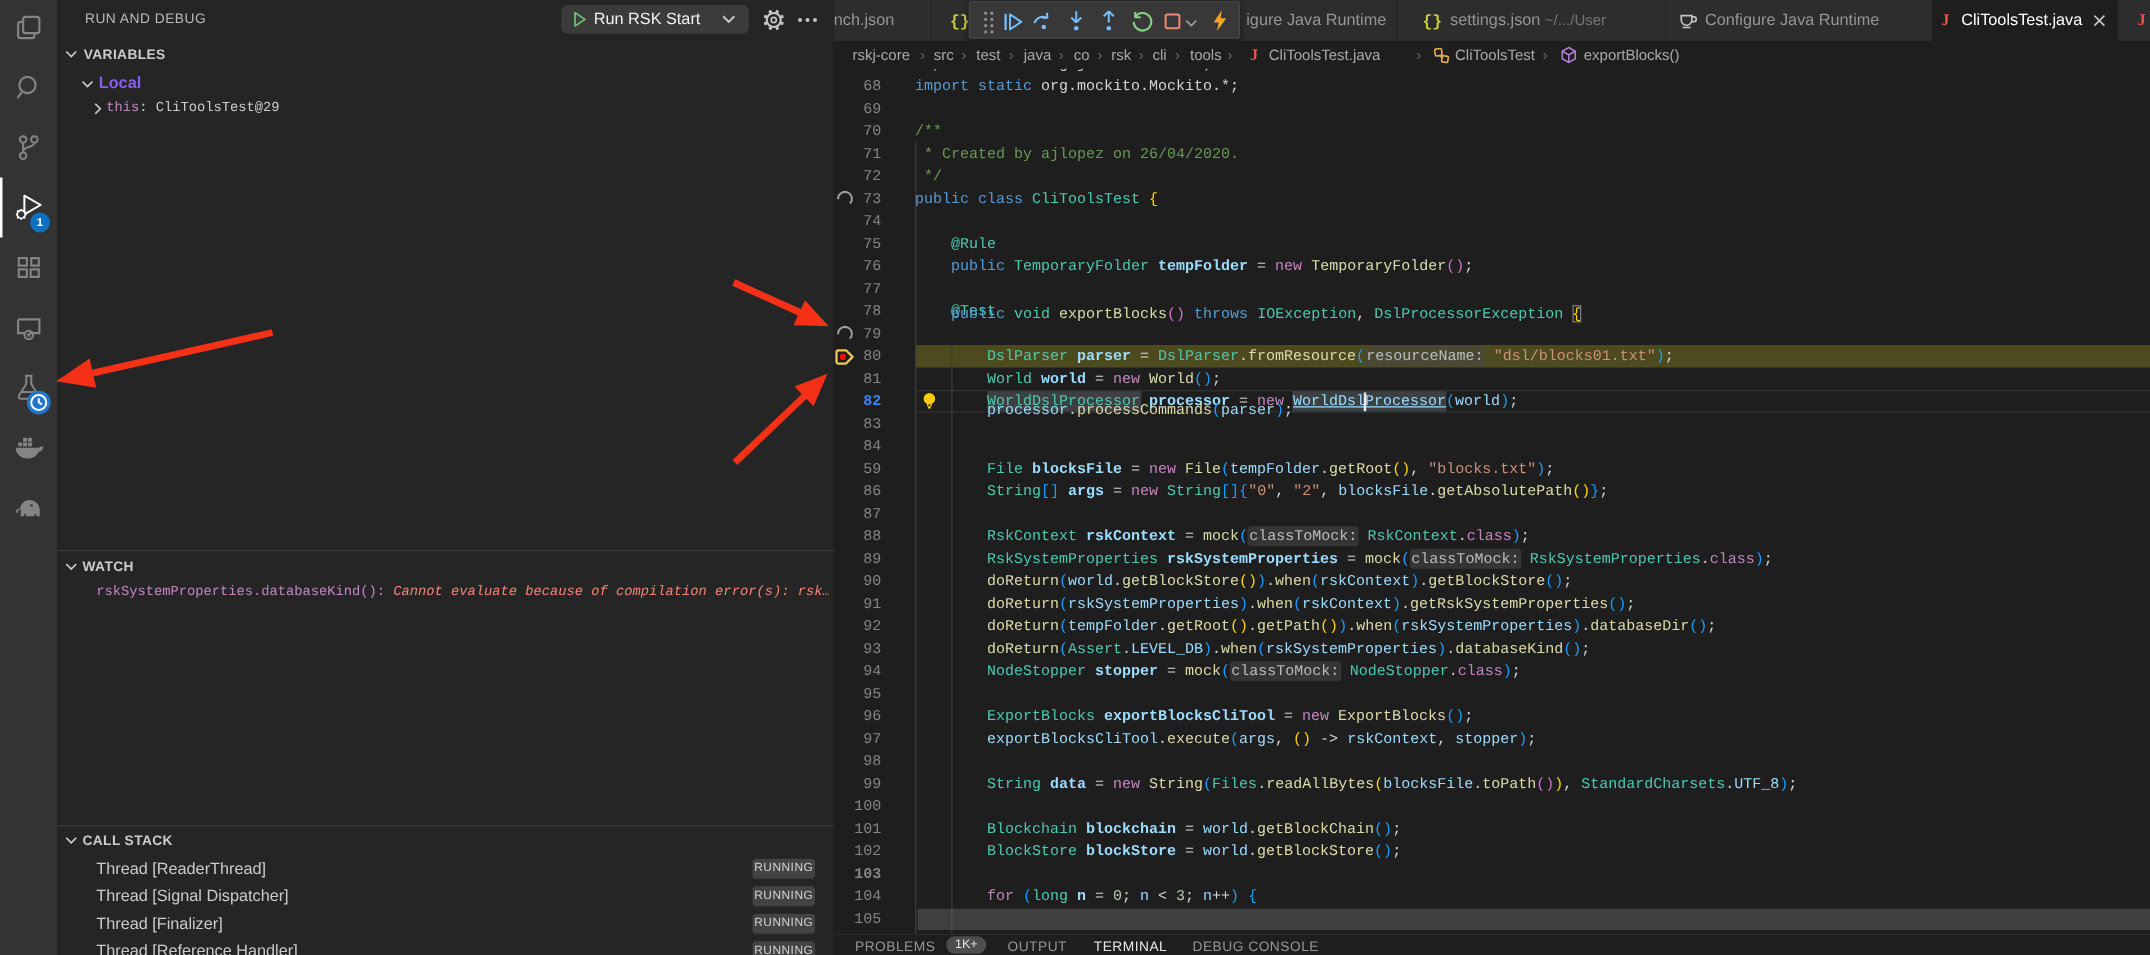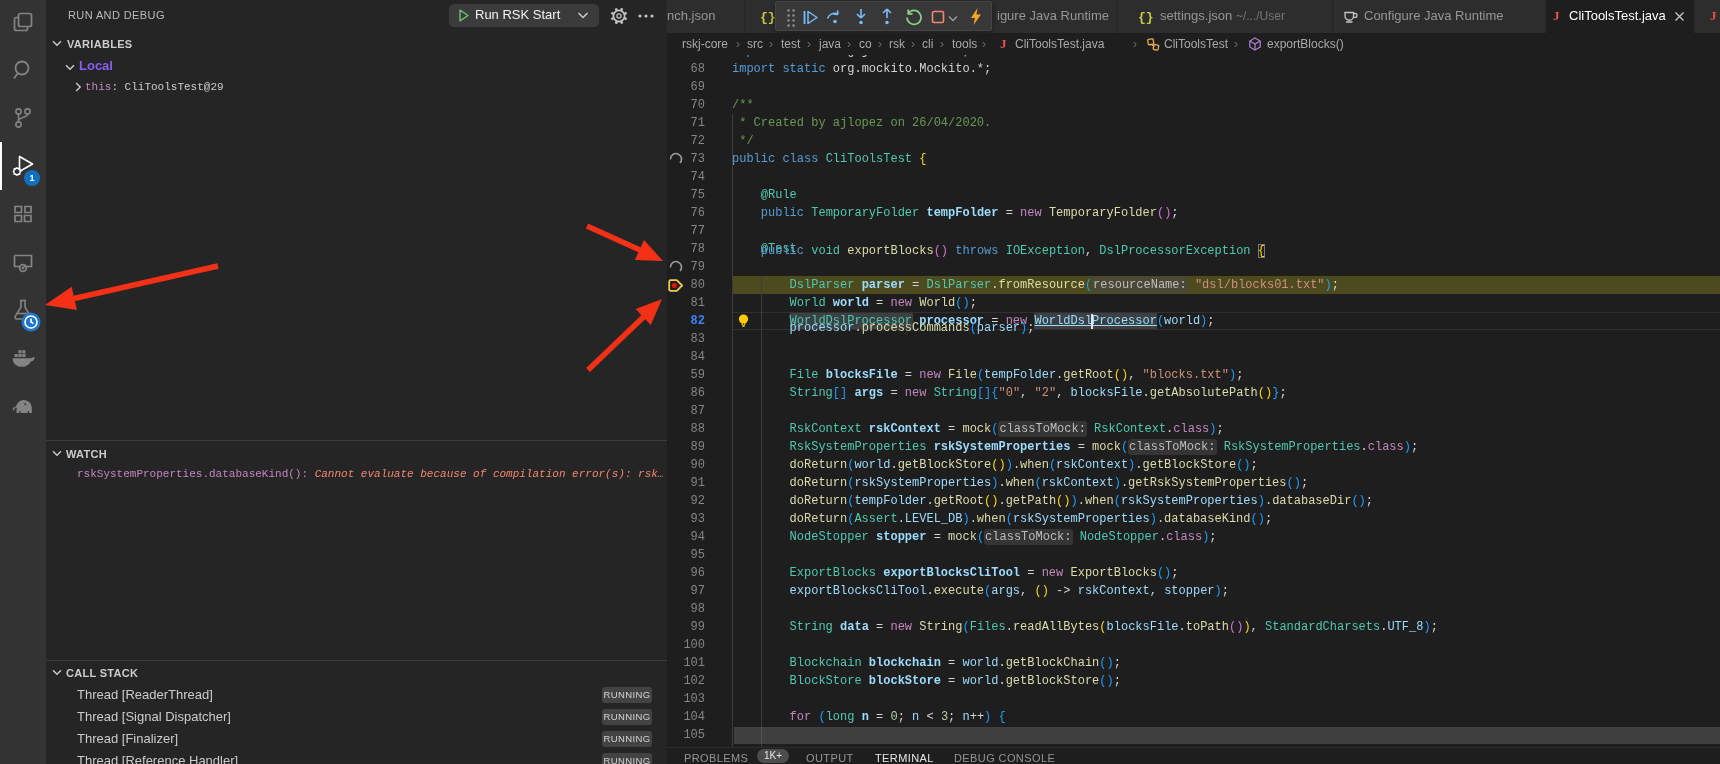--- a/index.html
+++ b/index.html
@@ -348,21 +348,21 @@
       <div class="ln" style="top:527px;">97</div>
       <div class="cl" style="top:527px">        <span class="vr">exportBlocksCliTool</span>.<span class="fn">execute</span><span class="b3">(</span><span class="vr">args</span>, <span class="b1">()</span> -&gt; <span class="vr">rskContext</span>, <span class="vr">stopper</span><span class="b3">)</span>;</div>
       <div class="ln" style="top:545px;">98</div>
       <div class="ln" style="top:563px;">99</div>
       <div class="cl" style="top:563px">        <span class="ty">String</span> <span class="vd">data</span> = <span class="kp">new</span> <span class="fn">String</span><span class="b3">(</span><span class="ty">Files</span>.<span class="fn">readAllBytes</span><span class="b1">(</span><span class="vr">blocksFile</span>.<span class="fn">toPath</span><span class="b2">()</span><span class="b1">)</span>, <span class="ty">StandardCharsets</span>.<span class="vr">UTF_8</span><span class="b3">)</span>;</div>
       <div class="ln" style="top:581px;">100</div>
       <div class="ln" style="top:599px;">101</div>
       <div class="cl" style="top:599px">        <span class="ty">Blockchain</span> <span class="vd">blockchain</span> = <span class="vr">world</span>.<span class="fn">getBlockChain</span><span class="b3">()</span>;</div>
       <div class="ln" style="top:617px;">102</div>
       <div class="cl" style="top:617px">        <span class="ty">BlockStore</span> <span class="vd">blockStore</span> = <span class="vr">world</span>.<span class="fn">getBlockStore</span><span class="b3">()</span>;</div>
-      <div class="ln" style="top:635px;">103</div>
+      <div class="ln" style="top:635px;font-weight:bold;">103</div>
       <div class="ln" style="top:653px;">104</div>
       <div class="cl" style="top:653px">        <span class="kp">for</span> <span class="b3">(</span><span class="ty">long</span> <span class="vd">n</span> = <span class="nm">0</span>; <span class="vr">n</span> &lt; <span class="nm">3</span>; <span class="vr">n</span>++<span class="b3">)</span> <span class="b3">{</span></div>
       <div class="ln" style="top:671px;">105</div>
       <svg style="position:absolute;left:2px;top:97px" width="14" height="14" viewBox="0 0 14 14" fill="none" stroke="#9d9d9d" stroke-width="1.6">
           <path d="M1.5 7.4A5.5 5.5 0 1 1 10.9 10.9"></path>
         </svg>
       <svg style="position:absolute;left:2px;top:205px" width="14" height="14" viewBox="0 0 14 14" fill="none" stroke="#9d9d9d" stroke-width="1.6">
           <path d="M1.5 7.4A5.5 5.5 0 1 1 10.9 10.9"></path>
         </svg>
       <svg style="position:absolute;left:1px;top:224px" width="17" height="13" viewBox="0 0 17 13">

